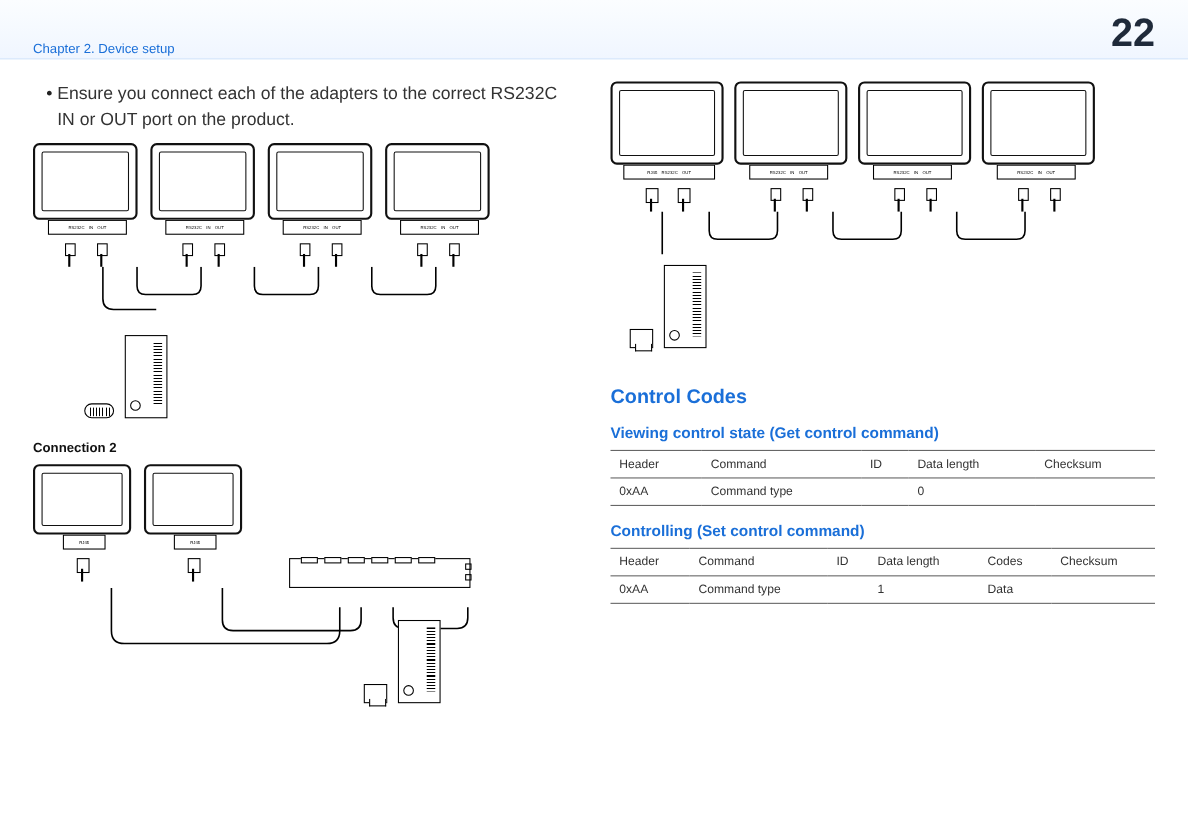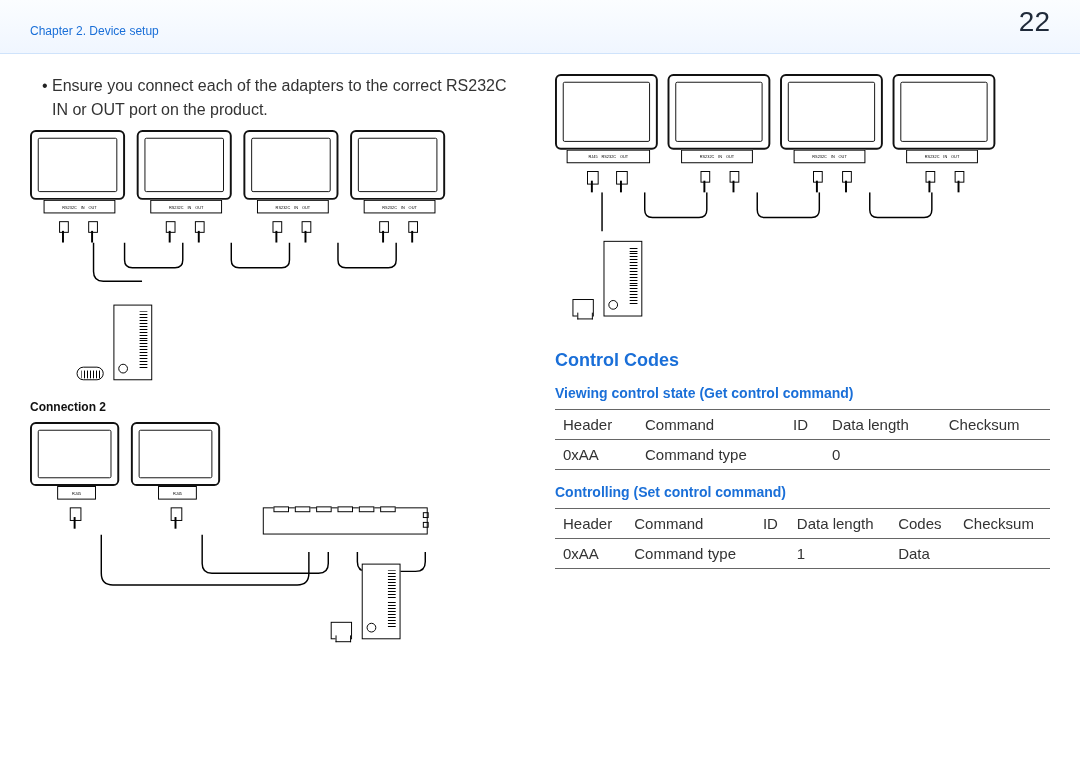--- a/index.html
+++ b/index.html
@@ -1,19 +1,19 @@
 <!DOCTYPE html>
 <html><head>
 <meta charset="utf-8">
 <style>
   * { box-sizing: border-box; margin: 0; padding: 0; }
   body { width: 1080px; height: 763px; font-family: Arial, Helvetica, sans-serif; background: #fff; color: #333; font-size: 12px; }
-  .topbar { display: flex; justify-content: space-between; align-items: flex-start; padding: 6px 30px 2px 30px; border-bottom: 1px solid #cfe3fb; background: linear-gradient(#fbfdff,#f0f6ff); height: 54px; }
+  .topbar { display: flex; justify-content: space-between; align-items: flex-end; padding: 6px 30px 2px 30px; border-bottom: 1px solid #cfe3fb; background: linear-gradient(#fbfdff,#f0f6ff); height: 54px; }
   .topbar .chap { color: #1a6fd8; font-size: 12px; font-weight: 500; padding-top: 18px; }
-  .topbar .page { color: #1f2a3a; font-size: 28px; font-weight: 400; margin-left: 48px; }
+  .topbar .page { color: #1f2a3a; font-size: 36px; font-weight: 700; margin-left: 48px; }
   .content { display: flex; padding: 20px 30px 0 30px; gap: 30px; }
   .col { flex: 1 1 50%; }
   h2.sec { color: #1a6fd8; font-size: 18px; font-weight: 700; margin-bottom: 10px; }
   h3.sub { color: #1a6fd8; font-size: 14px; font-weight: 600; margin: 14px 0 8px; }
   h4.conn { color: #111; font-size: 12px; font-weight: 700; margin: 12px 0 8px; }
   ul.bul { list-style: none; padding-left: 12px; margin-bottom: 8px; }
   ul.bul li { position: relative; padding-left: 10px; font-size: 16px; line-height: 1.5; color: #333; }
   ul.bul li::before { content: "•"; position: absolute; left: 0; top: 0; color: #222; }
   .diagram { border: none; display:flex; flex-direction:column; align-items:flex-start; }
   .screens { display: flex; gap: 12px; }
@@ -36,21 +36,21 @@
   .pc::after{content:"";position:absolute;left:4px;bottom:6px;width:8px;height:8px;border:1px solid #000;border-radius:50%;}
   .serialconn { width:28px; height:14px; border:1.5px solid #000; border-radius:7px; background:#fff; position:relative; }
   .serialconn::after{content:"";position:absolute; left:4px; top:3px; width:20px; height:8px; background:repeating-linear-gradient(90deg,#000 0 1px,transparent 1px 3px);}
   .lanconn { width:22px; height:18px; border:1.5px solid #000; background:#fff; position:relative; }
   .lanconn::after{content:"";position:absolute; left:4px; bottom:-4px; width:14px; height:6px; border:1px solid #000; border-top:none; background:#fff;}
   .hub { width:170px; height:28px; border:1.5px solid #000; position:relative; background:#fff; margin-left:10px; }
   .hub .ports { position:absolute; top:-2px; left:10px; display:flex; gap:6px; }
   .hub .p { width:16px; height:6px; border:1px solid #000; background:#fff; }
   .hub .sideports { position:absolute; right:-2px; top:4px; display:flex; flex-direction:column; gap:4px; }
   .hub .sp { width:6px; height:6px; border:1px solid #000; }
-  table.codes { width: 100%; border-collapse: collapse; font-size: 15px; margin-bottom:6px; }
+  table.codes { width: 100%; border-collapse: collapse; font-size: 11px; margin-bottom:6px; }
   table.codes th, table.codes td { text-align:left; padding: 6px 8px; border-bottom:1px solid #666; font-weight:400; }
   table.codes th { border-top:1px solid #666; }
   .rightcol h2.sec { margin-top: 0; }
   .screens.big .screen { width: 106px; height: 78px; }
   .screens.big { gap: 10px; }
   .smallwrap { transform: scale(0.97); transform-origin: top left; }
 </style>
 </head>
 <body>
 

